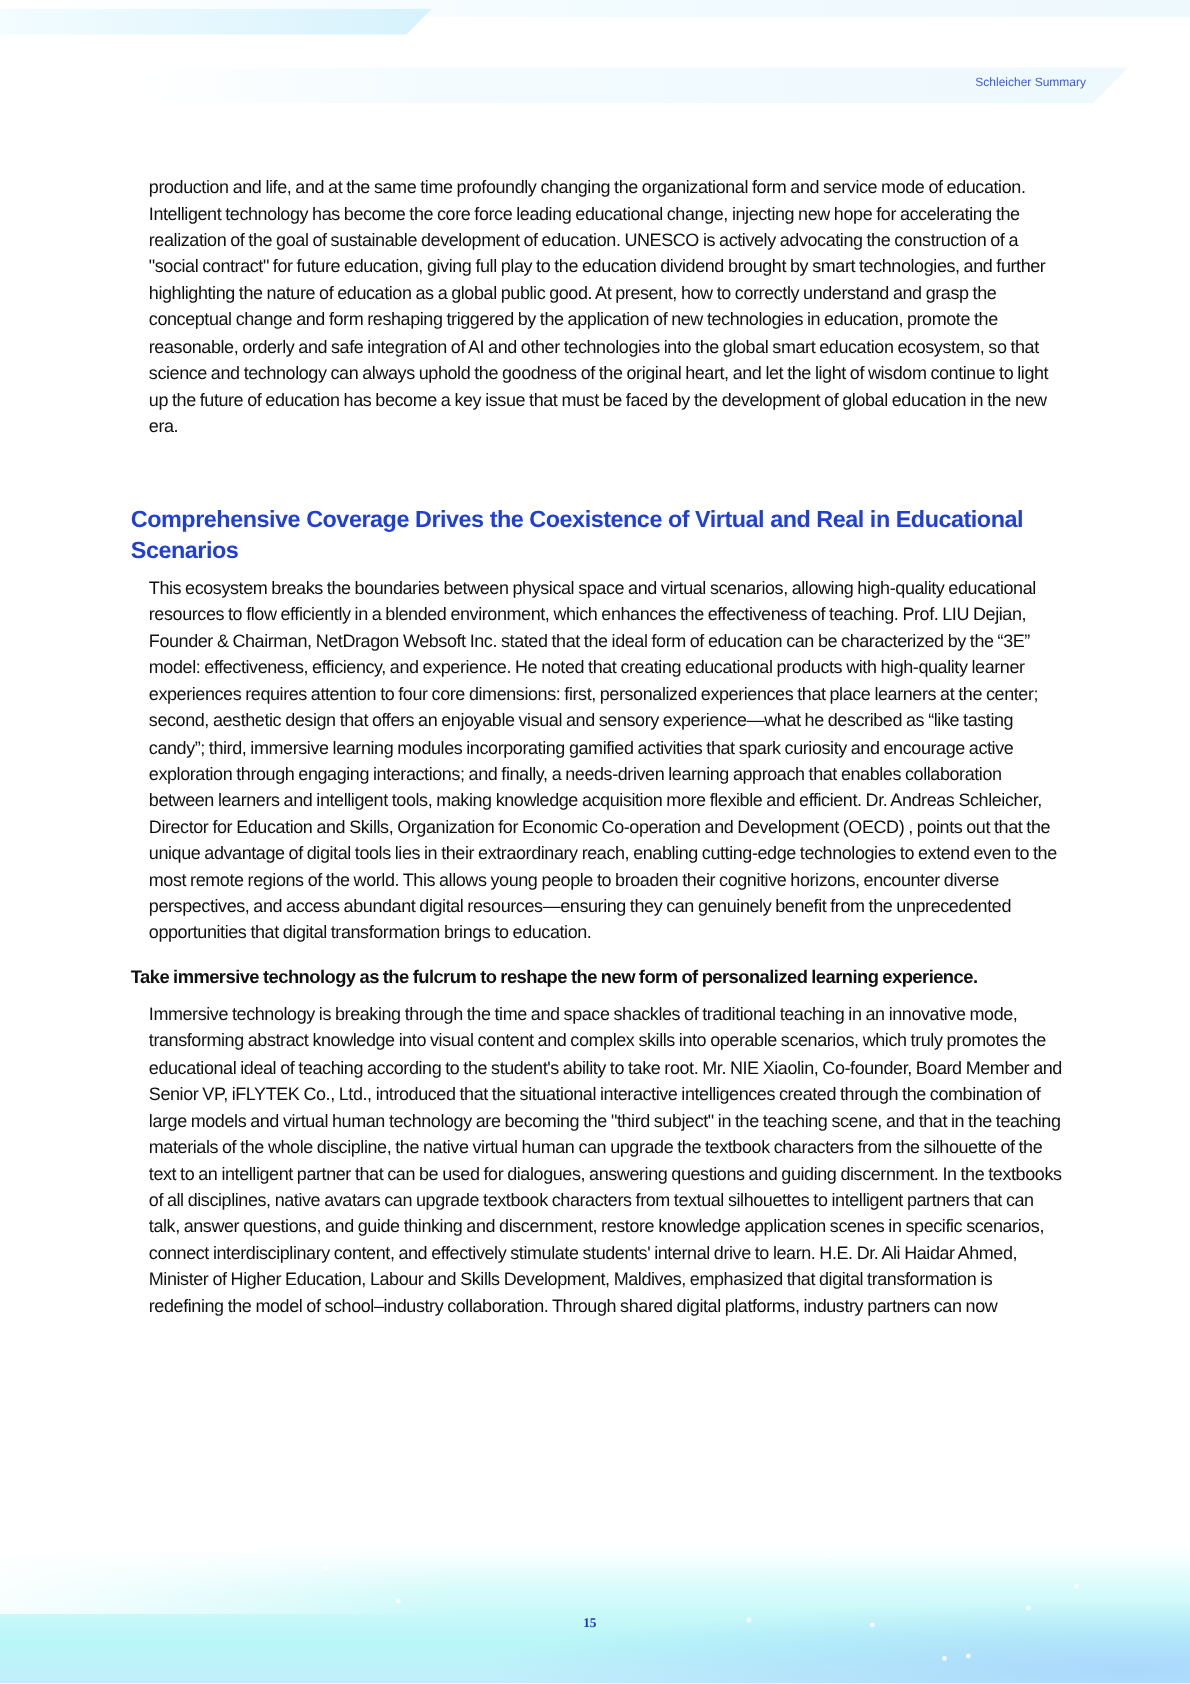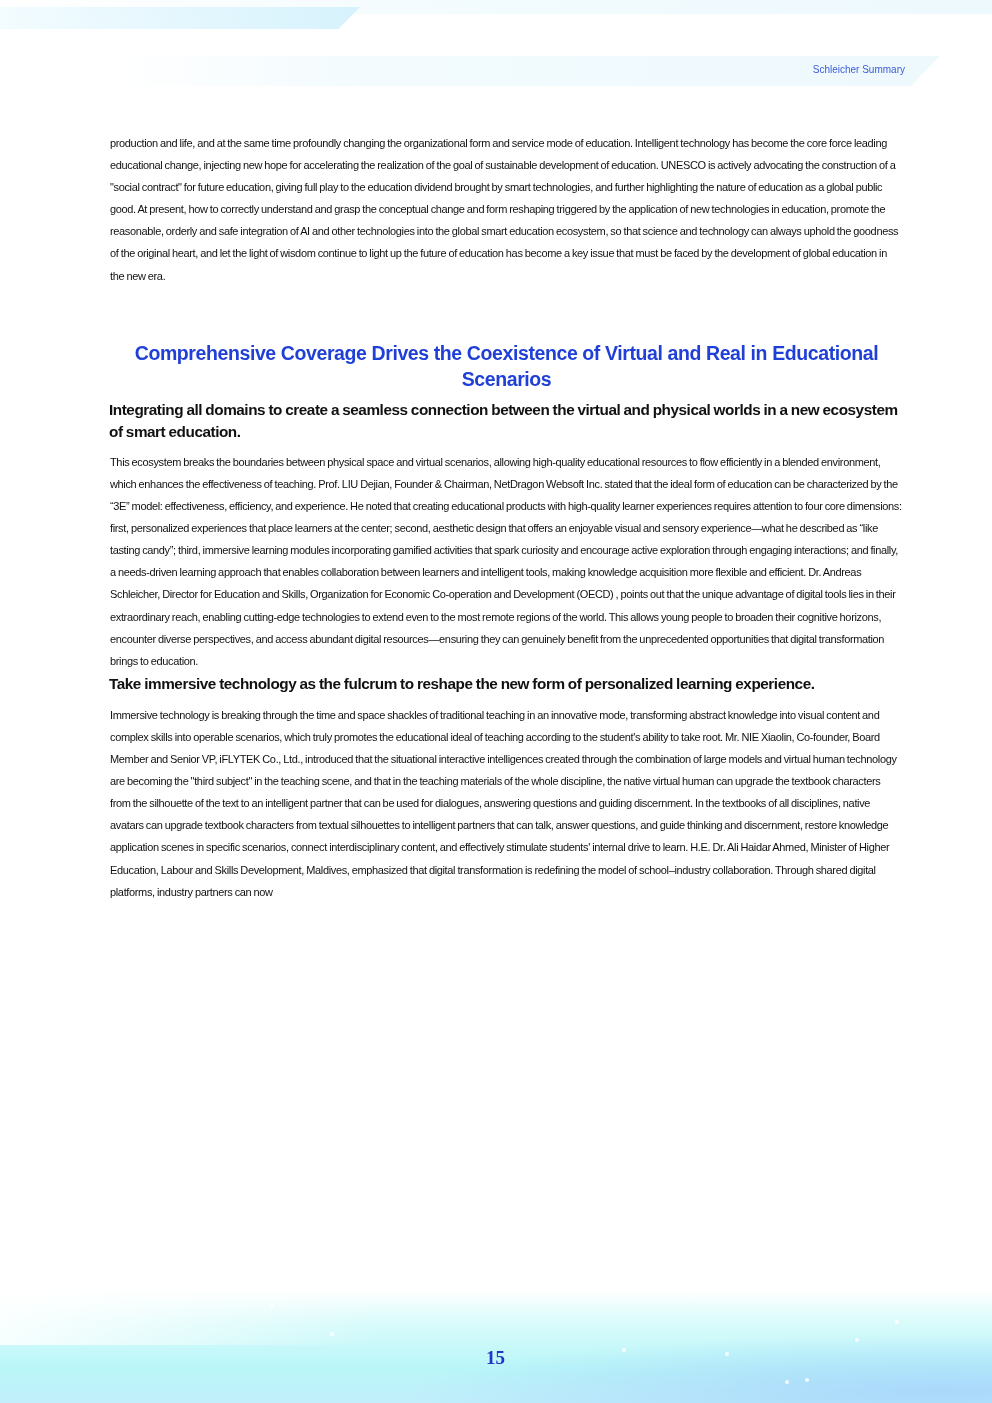--- a/index.html
+++ b/index.html
@@ -28,64 +28,63 @@
     clip-path: polygon(0 0, 100% 0, 96.5% 100%, 0 100%);
   }
   .header-label {
     position: absolute; right: 87px; top: 64px;
     font-size: 10px; color: #3b5bdb; letter-spacing: 0;
   }
   .content {
     position: absolute; left: 109px; top: 131px; width: 795px;
   }
   .para {
-    font-size: 11px; line-height: 22.1px; margin: 1px;
+    font-size: 15px; line-height: 22.1px; margin: 15px;
     letter-spacing: -0.35px; word-spacing: -0.5px;
   }
   .para b { font-weight: normal; }
   .section-title {
     color: #1f3fd6; font-weight: bold; font-size: 19.5px; line-height: 26px;
-    margin: 0; letter-spacing: -0.4px; text-align: center;
+    margin: 0; letter-spacing: -0.4px;
   }
   .subhead {
     font-weight: bold; font-size: 15.3px; line-height: 22.1px; margin: 0;
     letter-spacing: -0.45px; word-spacing: -0.5px;
   }
   .footer-band {
     position: absolute; left: 0; top: 1290px; width: 992px; height: 113px;
     background:
       radial-gradient(ellipse at 95% 90%, #a9d8fb 0%, rgba(169,216,251,0) 40%),
       linear-gradient(180deg, rgba(255,255,255,0) 0%, #d8fbfb 30%, #b9f6f8 70%, #c2eefb 100%);
   }
   .footer-band::before {
     content: ""; position: absolute; left: 0; top: 0; width: 380px; height: 55px;
     background: linear-gradient(90deg, rgba(255,255,255,0.85), rgba(255,255,255,0));
   }
   .dot { position: absolute; width: 4px; height: 4px; border-radius: 50%; background: #ffffff; opacity: 0.85; }
   .page-number {
     position: absolute; left: 486px; top: 1347px;
     font-family: "Liberation Serif", "DejaVu Serif", serif;
-    font-size: 19px; font-weight: bold; color: #2233c8;
+    font-size: 11px; font-weight: bold; color: #2233c8;
   }
 </style>
 </head>
 <body>
 
 <div class="top-band-2"></div>
 <div class="top-band-1"></div>
 <div class="header-band"></div>
 <div class="header-label">Schleicher Summary</div>
 
 <div class="content">
 
   <p class="para">production and life, and at the same time profoundly changing the organizational form and service mode of education. Intelligent technology has become the core force leading educational change, injecting new hope for accelerating the realization of the goal of sustainable development of education. UNESCO is actively advocating the construction of a "social contract" for future education, giving full play to the education dividend brought by smart technologies, and further highlighting the nature of education as a global public good. At present, how to correctly understand and grasp the conceptual change and form reshaping triggered by the application of new technologies in education, promote the reasonable, orderly and safe integration of AI and other technologies into the global smart education ecosystem, so that science and technology can always uphold the goodness of the original heart, and let the light of wisdom continue to light up the future of education has become a key issue that must be faced by the development of global education in the new era.</p>
 
   <h2 class="section-title" style="margin-top:53px;">Comprehensive Coverage Drives the Coexistence of Virtual and Real in Educational Scenarios</h2>
 
-  <p class="subhead" style="margin-top:7px;">Integrating all domains to create a seamless connection between the virtual and physical worlds in a new ecosystem of smart education.</p>
 
   <p class="para" style="margin-top:8px;"><span>This ecosystem breaks the boundaries between physical space and virtual scenarios, allowing high-quality educational resources to flow efficiently in a blended environment, which enhances the effectiveness of teaching. </span><b>Prof. LIU Dejian</b><span>, Founder &amp; Chairman, NetDragon Websoft Inc. stated that the ideal form of education can be characterized by the “3E” model: effectiveness, efficiency, and experience. He noted that creating educational products with high-quality learner experiences requires attention to four core dimensions: first, personalized experiences that place learners at the center; second, aesthetic design that offers an enjoyable visual and sensory experience—what he described as “like tasting candy”; third, immersive learning modules incorporating gamified activities that spark curiosity and encourage active exploration through engaging interactions; and finally, a needs-driven learning approach that enables collaboration between learners and intelligent tools, making knowledge acquisition more flexible and efficient. </span><b>Dr. Andreas Schleicher</b><span>, Director for Education and Skills, Organization for Economic Co-operation and Development (OECD) , points out that the unique advantage of digital tools lies in their extraordinary reach, enabling cutting-edge technologies to extend even to the most remote regions of the world. This allows young people to broaden their cognitive horizons, encounter diverse perspectives, and access abundant digital resources—ensuring they can genuinely benefit from the unprecedented opportunities that digital transformation brings to education.</span></p>
 
   <p class="subhead" style="">Take immersive technology as the fulcrum to reshape the new form of personalized learning experience.</p>
 
   <p class="para" style="margin-top:9px;"><span>Immersive technology is breaking through the time and space shackles of traditional teaching in an innovative mode, transforming abstract knowledge into visual content and complex skills into operable scenarios, which truly promotes the educational ideal of teaching according to the student's ability to take root. </span><b>Mr. NIE Xiaolin</b><span>, Co-founder, Board Member and Senior VP, iFLYTEK Co., Ltd., introduced that the situational interactive intelligences created through the combination of large models and virtual human technology are becoming the "third subject" in the teaching scene, and that in the teaching materials of the whole discipline, the native virtual human can upgrade the textbook characters from the silhouette of the text to an intelligent partner that can be used for dialogues, answering questions and guiding discernment. In the textbooks of all disciplines, native avatars can upgrade textbook characters from textual silhouettes to intelligent partners that can talk, answer questions, and guide thinking and discernment, restore knowledge application scenes in specific scenarios, connect interdisciplinary content, and effectively stimulate students' internal drive to learn</span><b>. H.E. Dr. Ali Haidar Ahmed</b><span>, Minister of Higher Education, Labour and Skills Development, Maldives, emphasized that digital transformation is redefining the model of school–industry collaboration. Through shared digital platforms, industry partners can now</span></p>
 
 </div>
 
 <div class="footer-band">

